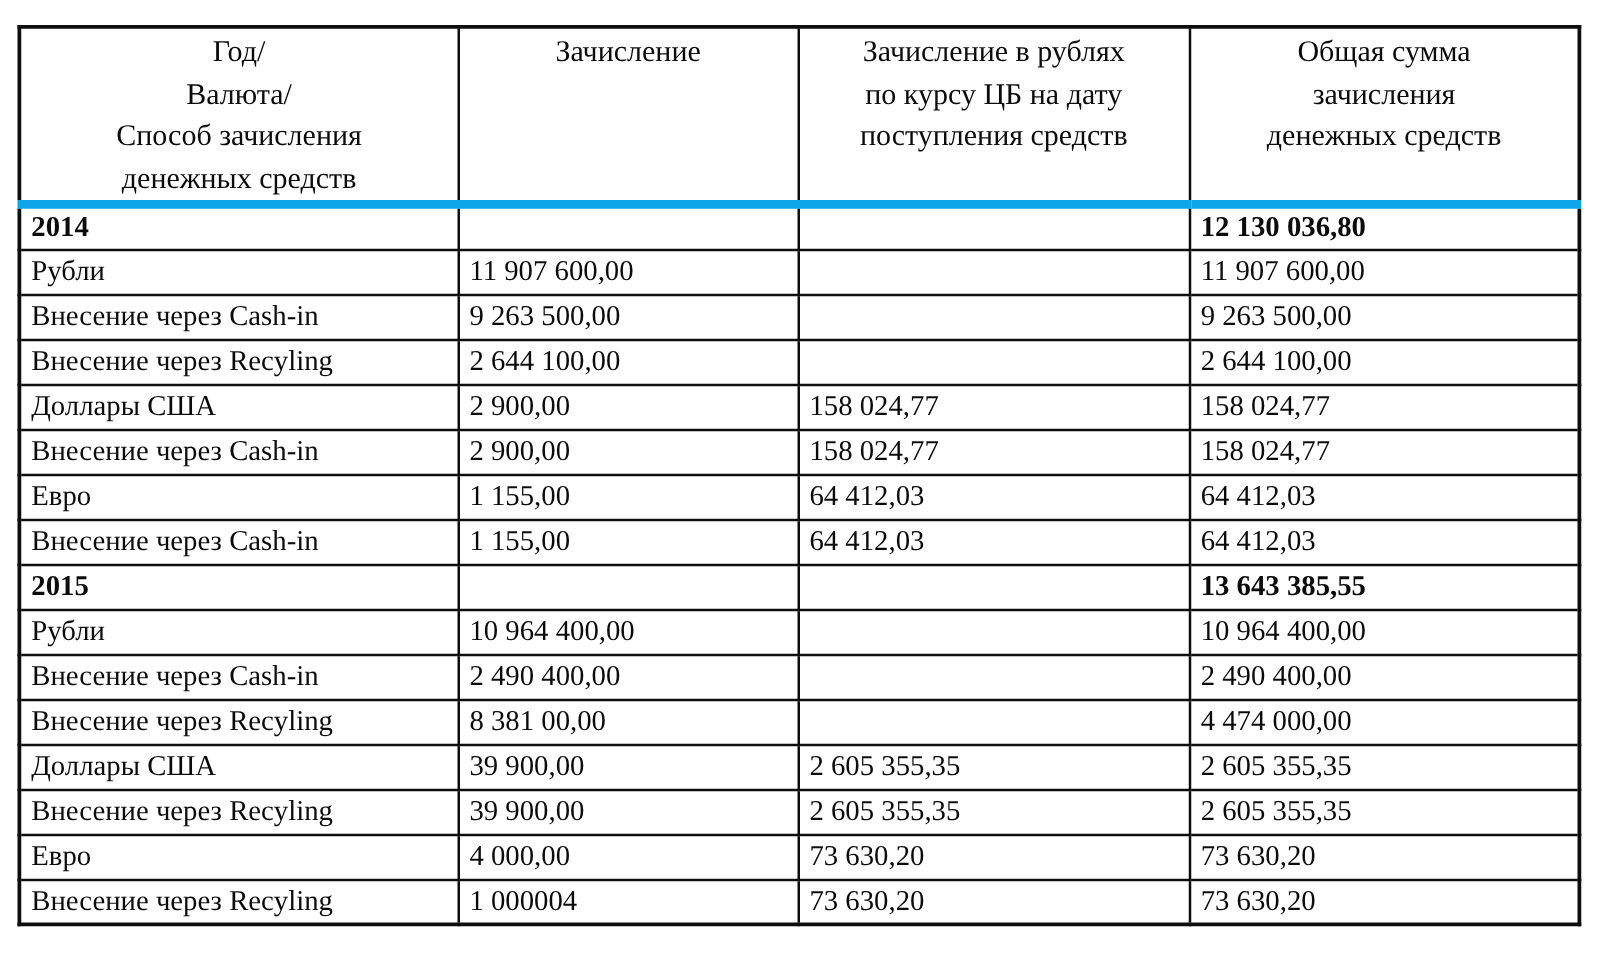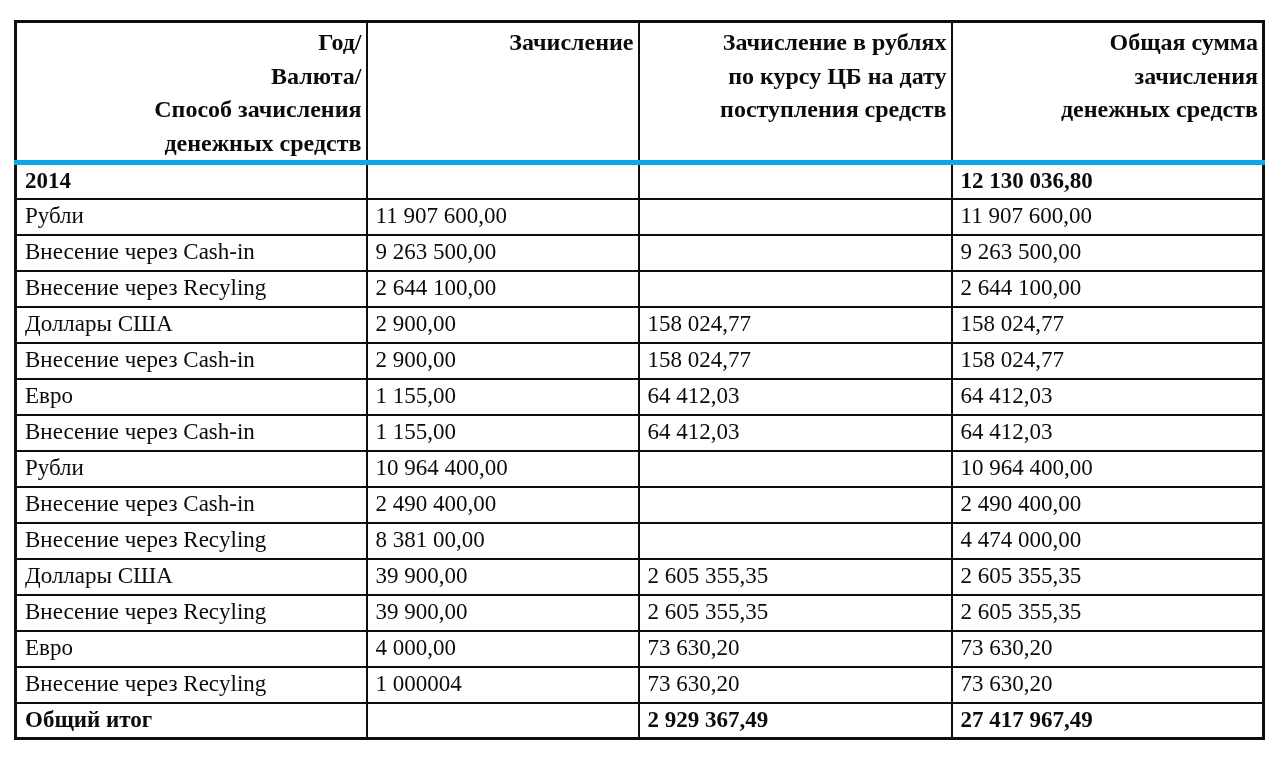--- a/index.html
+++ b/index.html
@@ -18,26 +18,26 @@
     width: 1248px;
     border-collapse: collapse;
     table-layout: fixed;
     border: 3px solid #0e0e0e;
   }
   .doc-table th, .doc-table td {
     border: 2px solid #0e0e0e;
     overflow: hidden;
   }
   .doc-table thead th {
-    border-bottom: 5px solid #0ea5e9;
+    border-bottom: 7px solid #0ea5e9;
     vertical-align: top;
-    font-weight: bold;
+    font-weight: normal;
     font-size: 24px;
     line-height: 1.4;
-    text-align: right;
+    text-align: center;
     white-space: pre-line;
     padding: 3px 4px 0 4px;
     height: 134px;
     box-sizing: border-box;
   }
   .doc-table tbody td {
     height: 36px;
     box-sizing: border-box;
     font-size: 23px;
     vertical-align: middle;
@@ -119,20 +119,26 @@
         <td class="num">1 155,00</td>
         <td class="num">64 412,03</td>
         <td class="num">64 412,03</td>
       </tr>
       <tr>
         <td class="label">Внесение через Cash-in</td>
         <td class="num">1 155,00</td>
         <td class="num">64 412,03</td>
         <td class="num">64 412,03</td>
       </tr>
+      <tr class="bold">
+        <td class="label">2015</td>
+        <td class="num"></td>
+        <td class="num"></td>
+        <td class="num">13 643 385,55</td>
+      </tr>
       <tr>
         <td class="label">Рубли</td>
         <td class="num">10 964 400,00</td>
         <td class="num"></td>
         <td class="num">10 964 400,00</td>
       </tr>
       <tr>
         <td class="label">Внесение через Cash-in</td>
         <td class="num">2 490 400,00</td>
         <td class="num"></td>
@@ -161,20 +167,14 @@
         <td class="num">4 000,00</td>
         <td class="num">73 630,20</td>
         <td class="num">73 630,20</td>
       </tr>
       <tr>
         <td class="label">Внесение через Recyling</td>
         <td class="num">1 000004</td>
         <td class="num">73 630,20</td>
         <td class="num">73 630,20</td>
       </tr>
-      <tr class="bold">
-        <td class="label">Общий итог</td>
-        <td class="num"></td>
-        <td class="num">2 929 367,49</td>
-        <td class="num">27 417 967,49</td>
-      </tr>
     </tbody>
 </table>
 
 </body></html>

